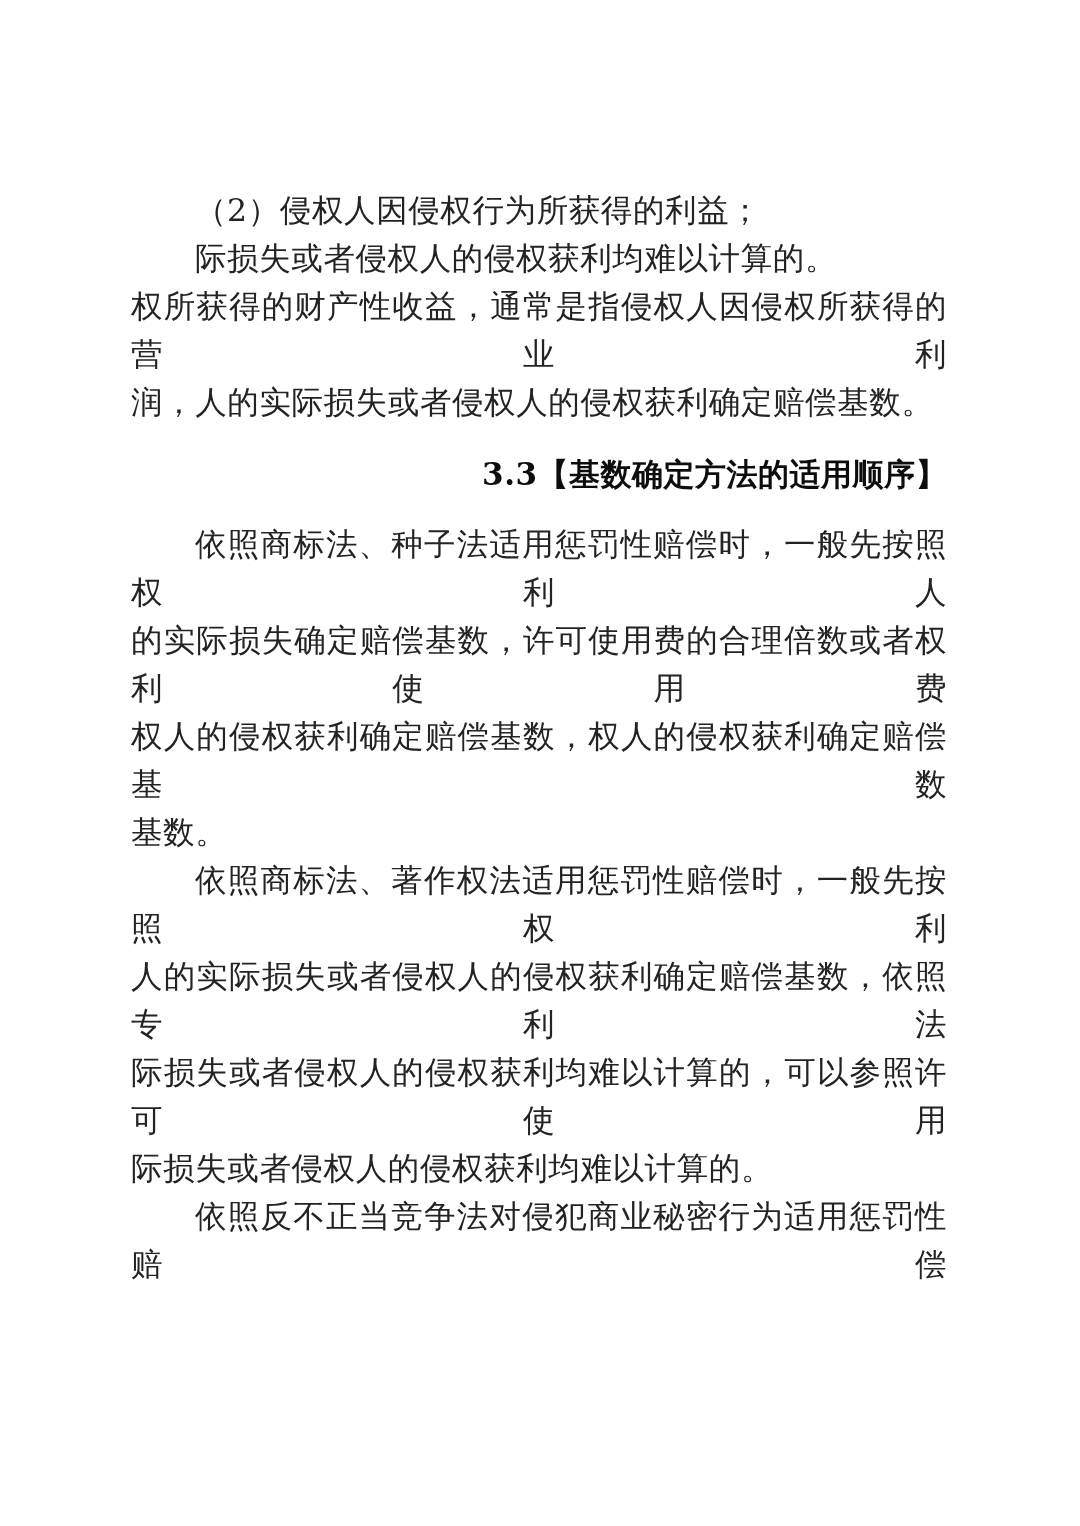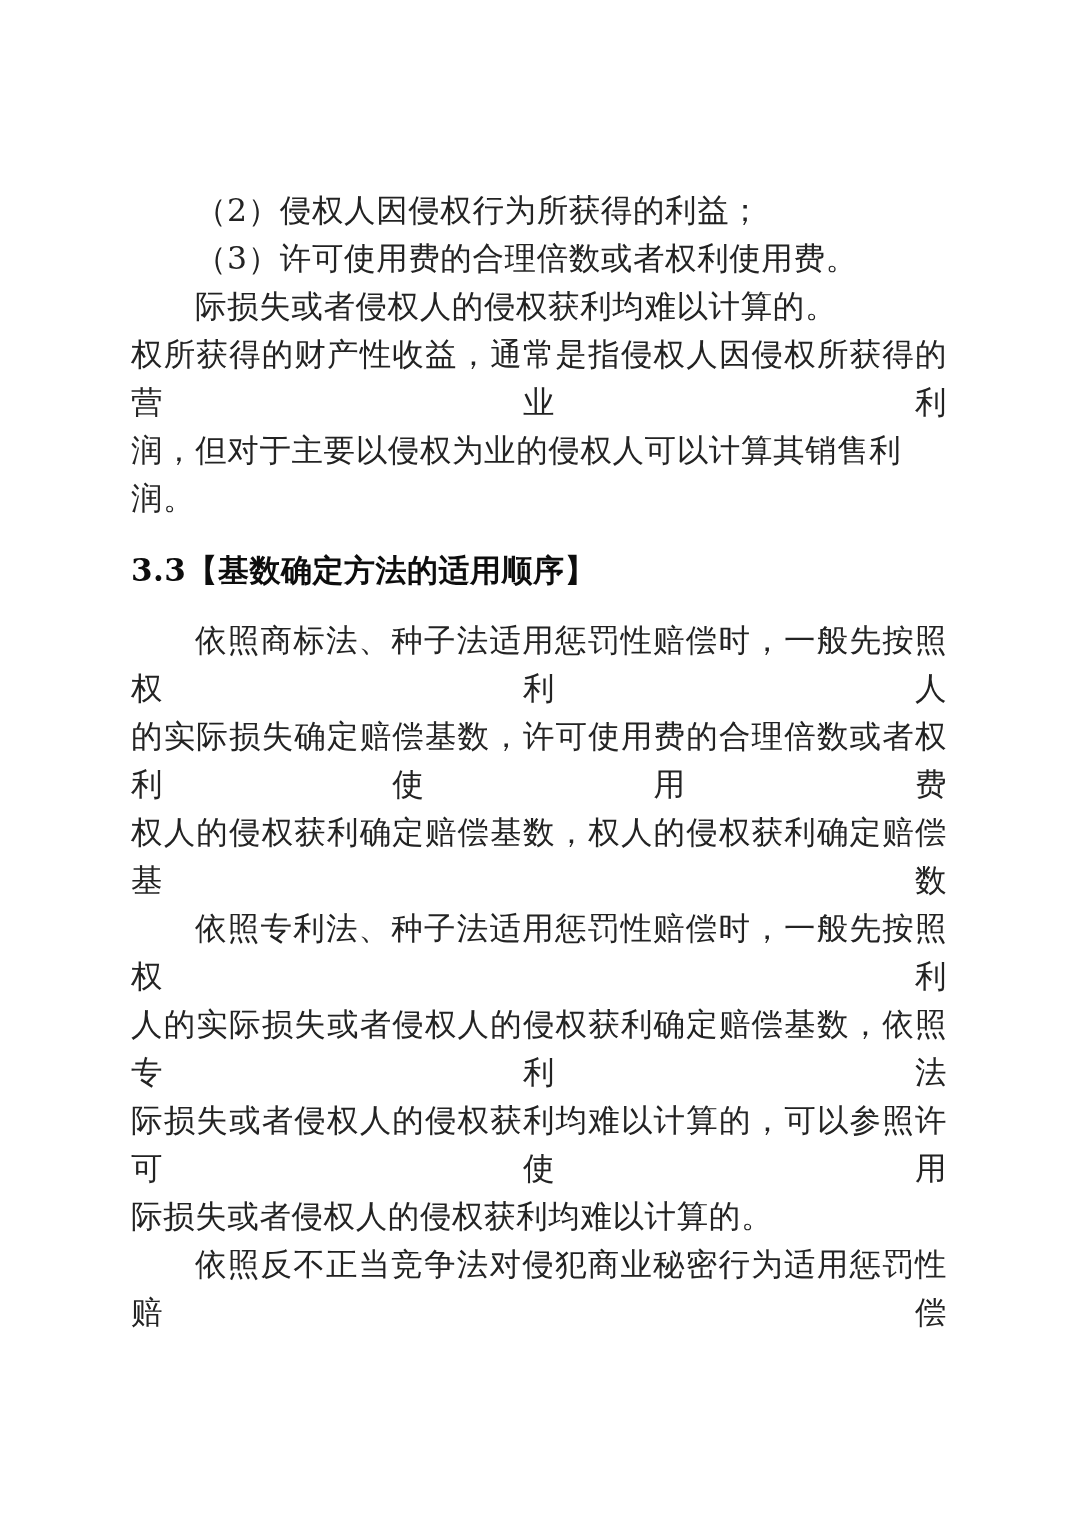--- a/index.html
+++ b/index.html
@@ -50,20 +50,21 @@
     white-space: normal;
   }
   
   .heading {
     font-size: 31px;
     line-height: 48px;
     font-weight: 700;
     color: #0d0d0d;
     letter-spacing: 0.5px;
     white-space: pre;
+    text-align: right;
   }
   .gap-before-heading { height: 24px; }
   .gap-after-heading  { height: 22px; }
   
   .footer {
     position: absolute;
     left: 131px;
     top: 1398px;
     width: 816px;
     font-size: 28px;
@@ -75,38 +76,38 @@
 </style>
 </head>
 <body>
 
 <div class="page">
 
   <div class="content">
 
     <div class="line indent last">（2）侵权人因侵权行为所获得的利益；</div>
 
-    <div class="line indent last">（3）许可使用费的合理倍数或者权利使用费。</div>
 
     <div class="line indent last">际损失或者侵权人的侵权获利均难以计算的。</div>
 
     <div class="line just">权所获得的财产性收益，通常是指侵权人因侵权所获得的营业利</div>
-    <div class="line last">润，但对于主要以侵权为业的侵权人可以计算其销售利润。</div>
+    <div class="line last">润，人的实际损失或者侵权人的侵权获利确定赔偿基数。</div>
 
     <div class="gap-before-heading"></div>
 
     <div class="heading">3.3【基数确定方法的适用顺序】</div>
 
     <div class="gap-after-heading"></div>
 
     <div class="line just indent">依照商标法、种子法适用惩罚性赔偿时，一般先按照权利人</div>
     <div class="line just">的实际损失确定赔偿基数，许可使用费的合理倍数或者权利使用费</div>
     <div class="line just">权人的侵权获利确定赔偿基数，权人的侵权获利确定赔偿基数</div>
+    <div class="line last">基数。</div>
 
-    <div class="line just indent">依照专利法、种子法适用惩罚性赔偿时，一般先按照权利</div>
+    <div class="line just indent">依照商标法、著作权法适用惩罚性赔偿时，一般先按照权利</div>
     <div class="line just">人的实际损失或者侵权人的侵权获利确定赔偿基数，依照专利法</div>
     <div class="line just">际损失或者侵权人的侵权获利均难以计算的，可以参照许可使用</div>
     <div class="line last">际损失或者侵权人的侵权获利均难以计算的。</div>
 
     <div class="line just indent">依照反不正当竞争法对侵犯商业秘密行为适用惩罚性赔偿</div>
 
   </div>
 
   <div class="footer">－ 6 －</div>
 

